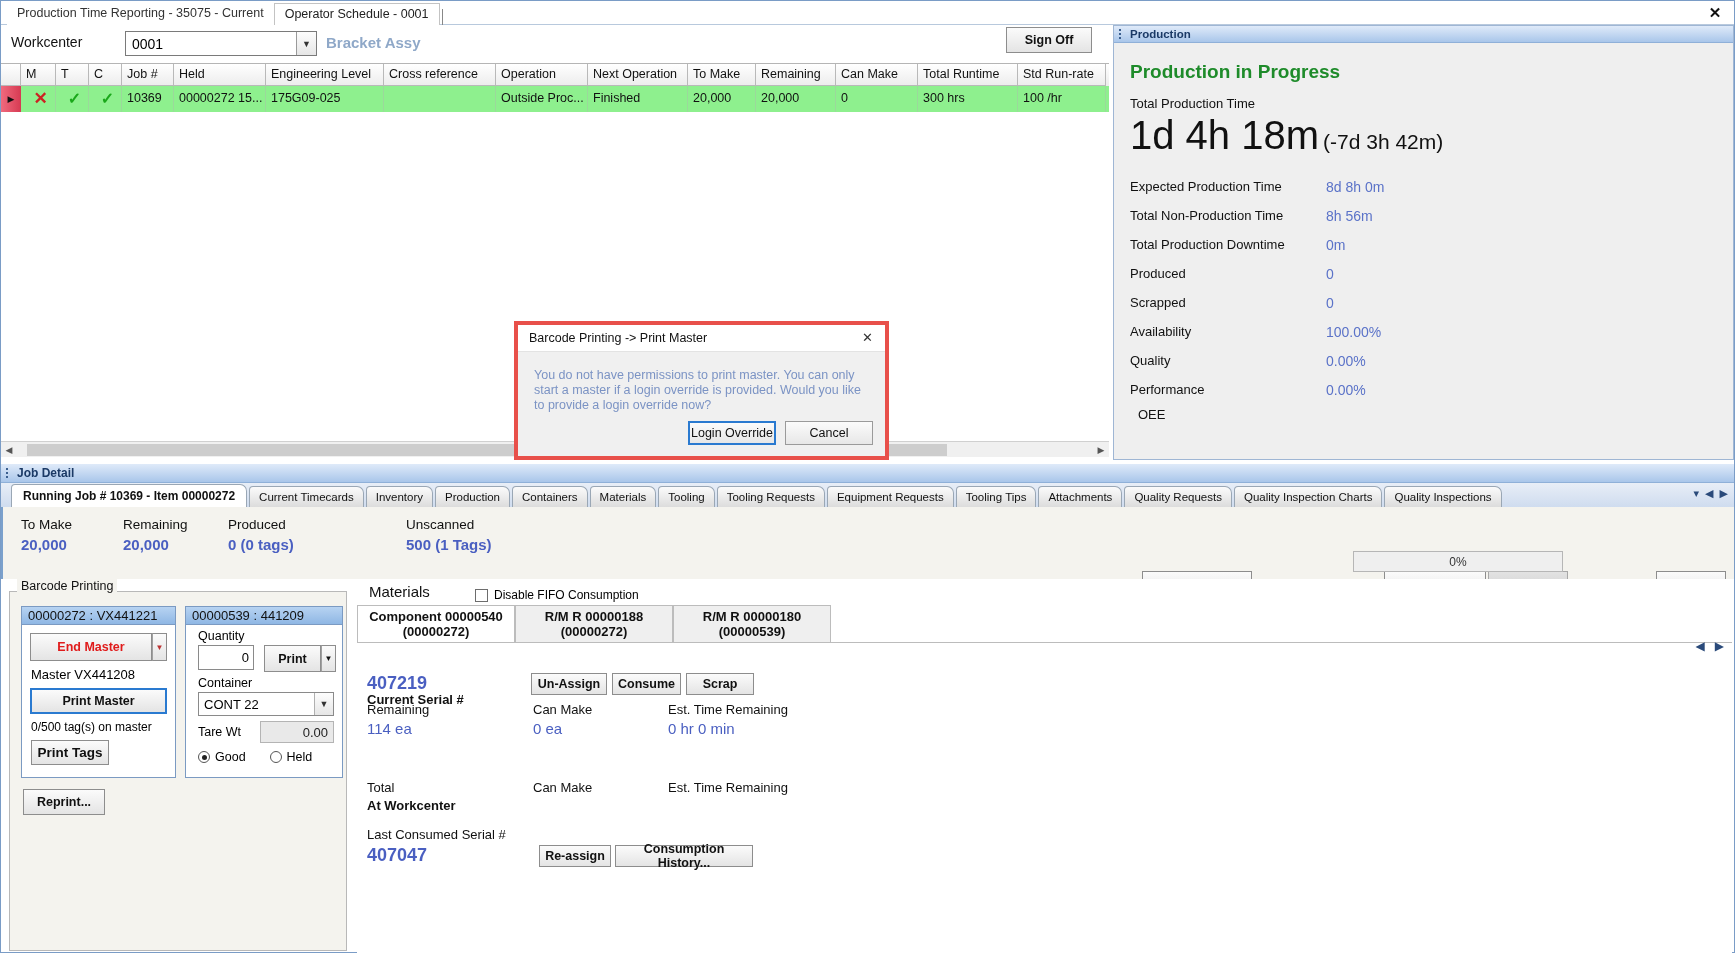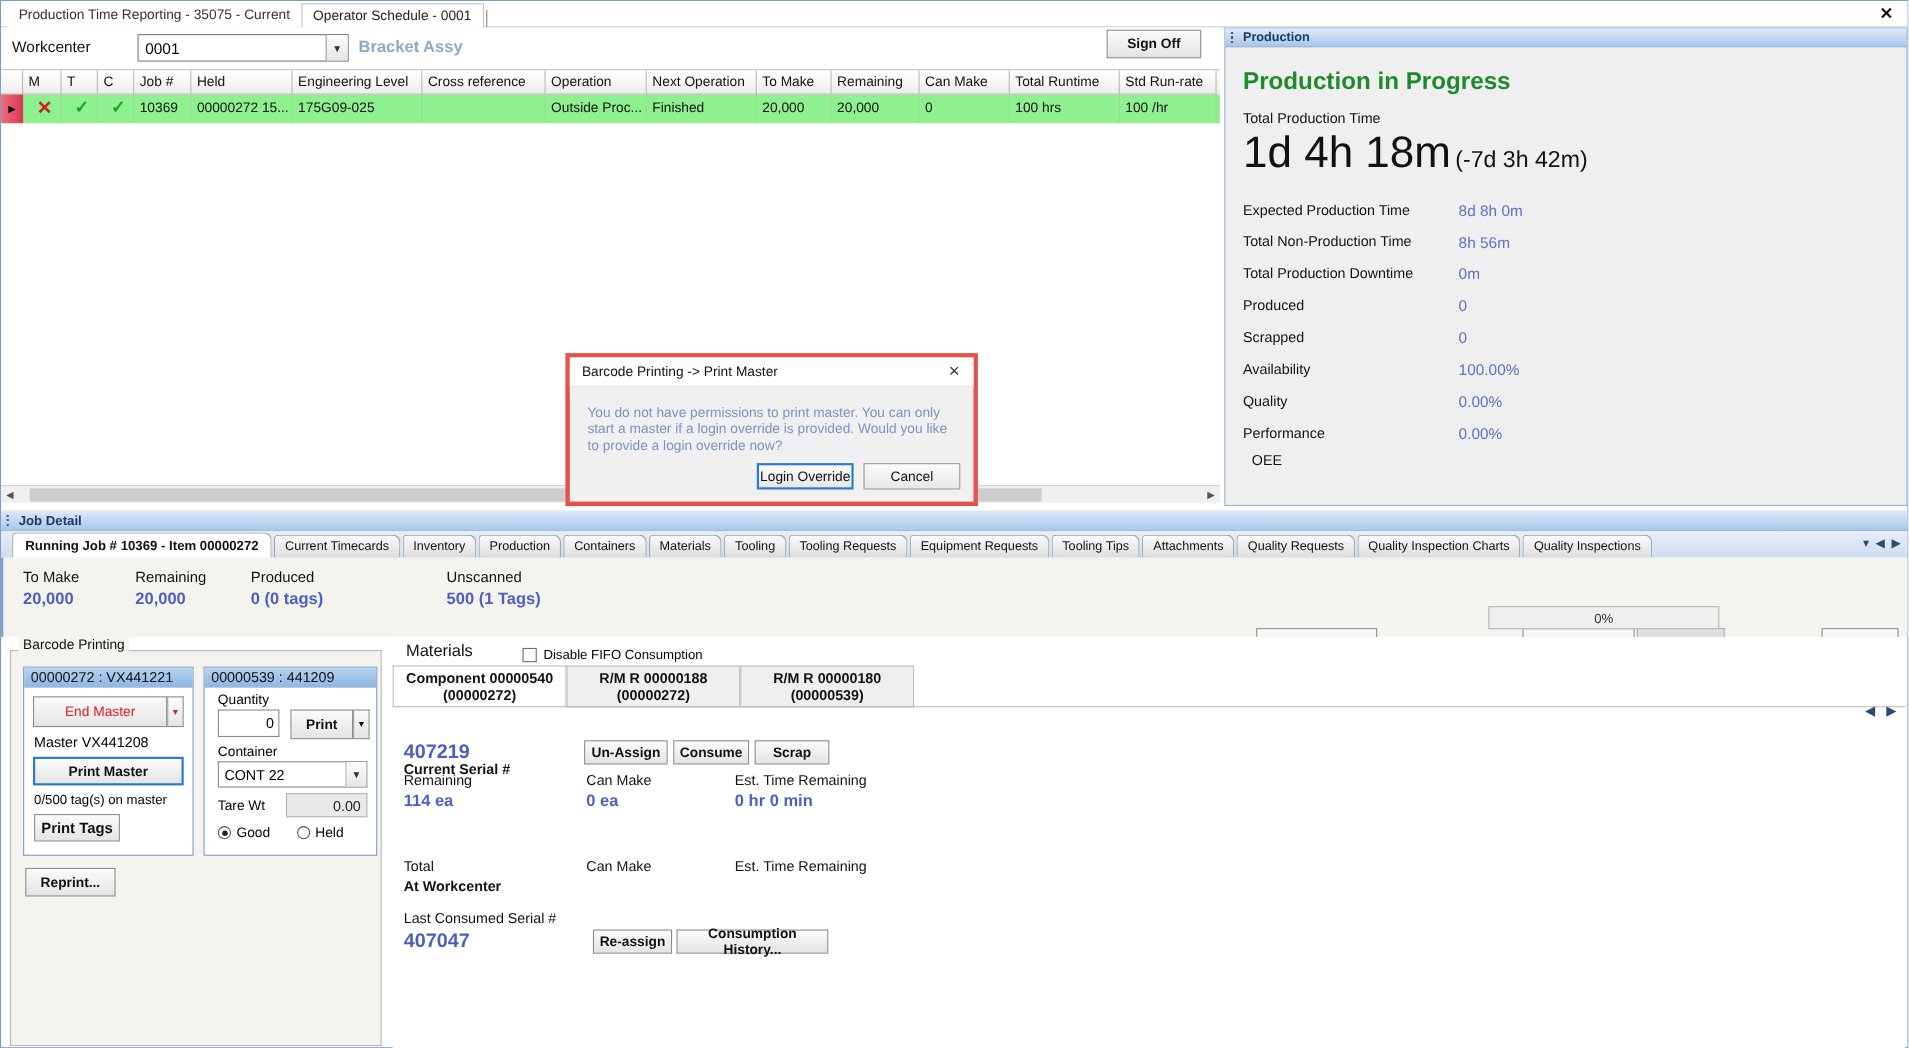--- a/index.html
+++ b/index.html
@@ -102,21 +102,21 @@
     background: #efefef; border: 1px solid #9fb6d4;
   }
   .pp-title {
     height: 17px; background: linear-gradient(#dfeaf9,#a9c6ea);
     border-bottom: 1px solid #8fb0d8;
     font-size: 11.5px; font-weight: bold; color: #1b3a66; line-height: 16px; padding-left: 16px;
     position: relative;
   }
   .pp-grip { position: absolute; left: 5px; top: 3px; width: 2px; height: 11px;
     background: repeating-linear-gradient(#3b5f8f 0 2px, transparent 2px 4px); }
-  .pp-head { font-size: 22px; font-weight: bold; color: #1e8b2a; padding: 18px 3px 0 16px; }
+  .pp-head { font-size: 19px; font-weight: bold; color: #1e8b2a; padding: 18px 3px 0 16px; }
   .pp-sub { font-size: 13px; color: #111; padding: 13px 0 0 16px; }
   .pp-big { padding: 2px 0 0 16px; display: flex; align-items: baseline; }
   .pp-big .main { font-size: 40px; color: #111; letter-spacing: 0px; }
   .pp-big .paren { font-size: 21px; color: #111; margin-left: 4px; }
   .pp-rows { margin-top: 14px; }
   .pp-row { display: flex; height: 29px; align-items: center; }
   .pp-k { width: 212px; padding-left: 16px; font-size: 13px; color: #111; }
   .pp-v { font-size: 14px; color: #5a72c8; }
   .oee { padding-left: 24px; font-size: 13px; color: #111; position: relative; top: 3px; }
 
@@ -167,21 +167,21 @@
   .stat { position: absolute; top: 10px; }
   .stat .k { font-size: 13.5px; color: #111; }
   .stat .v { font-size: 15px; color: #4a5fc1; font-weight: bold; margin-top: 4px; }
 
   .btn {
     border: 1px solid #8d8d8d; background: linear-gradient(#fbfbfb,#e4e4e4);
     font-size: 12.5px; text-align: center; color: #111; display:flex;
     align-items:center; justify-content:center;font-weight:bold;
   }
   .btn.disabled { color: #8e8e8e; background: linear-gradient(#e2e2e2,#cfcfcf); border-color: #a7a7a7; }
-  .btn.danger { color: #e01b1b; font-weight: normal; }
+  .btn.danger { color: #e01b1b; font-weight: bold; }
 
   .progress {
     position: absolute; left: 1352px; top: 550px; width: 210px; height: 21px;
     border: 1px solid #b6b6b6; background: #efefef;
     font-size: 12px; display: flex; align-items: center; justify-content: center; color: #333;
   }
 
   
   .bcgroup {
     position: absolute; left: 8px; top: 590px; width: 338px; height: 360px;
@@ -247,21 +247,21 @@
     background: #efefef; display: flex; flex-direction: column;
     align-items: center; justify-content: center; line-height: 15px; color: #111;
   }
   .mtab2.active { background: #ffffff; border-bottom-color: #ffffff; }
   .mtabline { position: absolute; left: 0; top: 63px; width: 1375px; height: 1px; background: #bcbcbc; }
 
   .mat-body { position: absolute; left: 0; top: 70px; width: 1375px; }
   .lbl-b { font-size: 13px; font-weight: bold; color: #111; margin-top: 39px; }
   .lbl-n { font-size: 13px; color: #111; }
   .val-b { font-size: 18px; color: #4a5fc1; font-weight: bold; }
-  .val-m { font-size: 15px; color: #4a5fc1; font-weight: bold; }
+  .val-m { font-size: 15px; color: #4a5fc1; font-weight: normal; }
 
   
   .dlg-outline {
     position: absolute; left: 513px; top: 320px; width: 375px; height: 139px;
     border: 4px solid #e8504a; background: #f0f0f0;
   }
   .dlg-title {
     height: 27px; background: #ffffff;
     font-size: 12.5px; color: #111; line-height: 27px; padding-left: 11px;
     border-bottom: 1px solid #e3e3e3; position: relative;
@@ -332,21 +332,21 @@
       <div class="gc ic-chk" style="width:33px">✓</div>
       <div class="gc" style="width:52px">10369</div>
       <div class="gc" style="width:92px">00000272  15...</div>
       <div class="gc" style="width:118px">175G09-025</div>
       <div class="gc" style="width:112px"></div>
       <div class="gc" style="width:92px">Outside  Proc...</div>
       <div class="gc" style="width:100px">Finished</div>
       <div class="gc" style="width:68px">20,000</div>
       <div class="gc" style="width:80px">20,000</div>
       <div class="gc" style="width:82px">0</div>
-      <div class="gc" style="width:100px">100 hrs</div>
+      <div class="gc" style="width:100px">300 hrs</div>
       <div class="gc" style="width:88px">100 /hr</div>
     </div>
   </div>
 
   <div class="hscroll">
     <div class="hs-arrow">◀</div>
     <div class="hs-track">
       <div class="hs-thumb"></div>
     </div>
     <div class="hs-arrow">▶</div>

